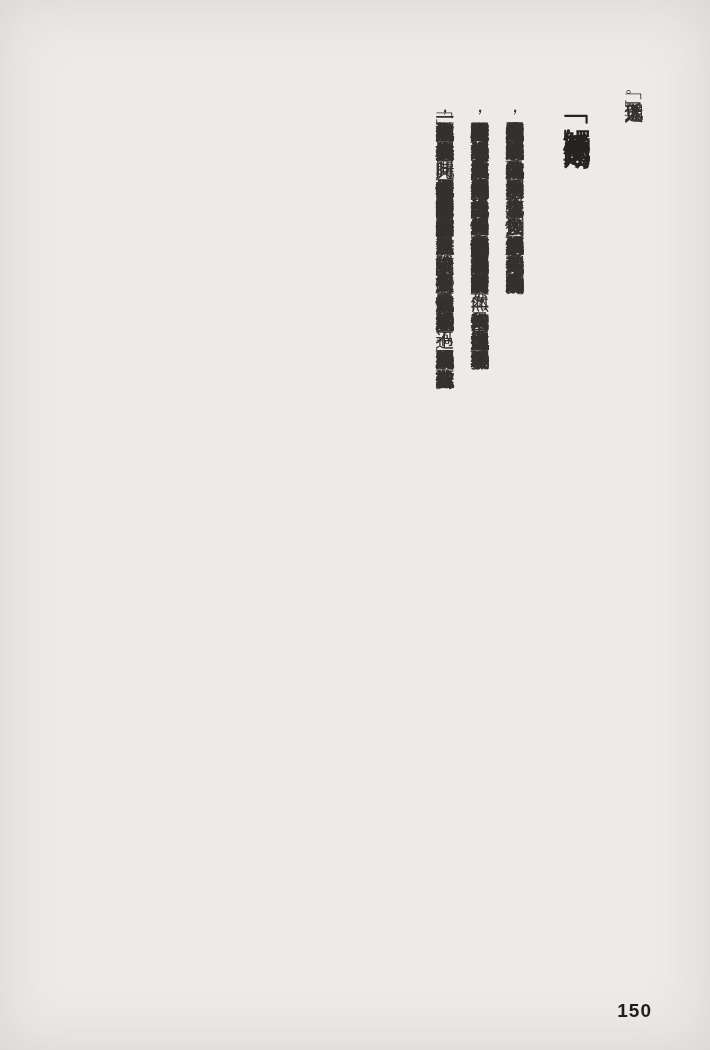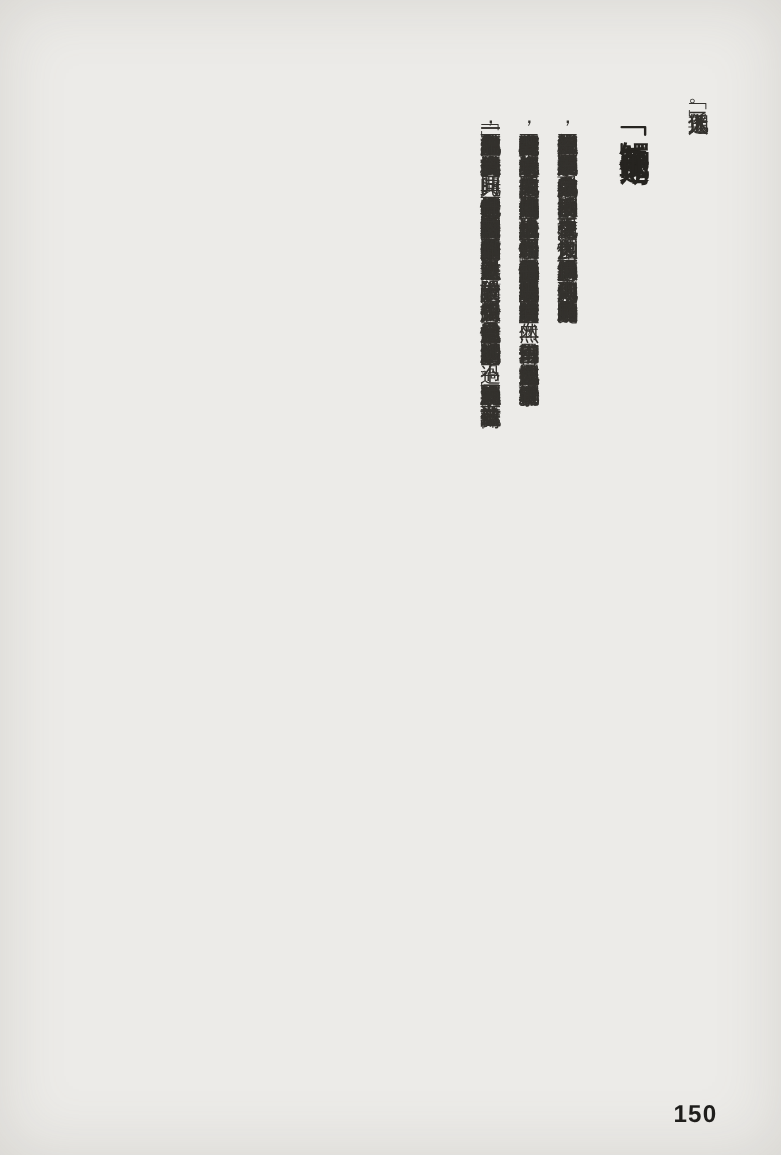--- a/index.html
+++ b/index.html
@@ -52,21 +52,21 @@
     margin: 0;
     padding: 0;
     text-indent: 1em;
   }
   .page-number {
     position: absolute;
     right: 58px;
     top: 1000px;
     font-family: "Liberation Sans", "DejaVu Sans", sans-serif;
     font-weight: bold;
-    font-size: 22px;
+    font-size: 19px;
     color: #1e1d1b;
     letter-spacing: 1px;
   }
 </style>
 </head>
 <body>
 
 <div class="page">
   <div class="content">
     <p class="carryover">進入了「低迷期」。</p>

